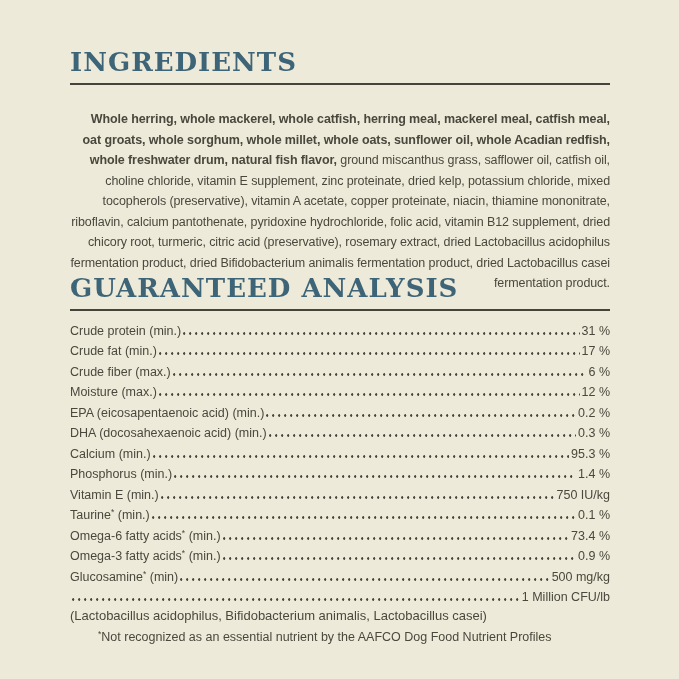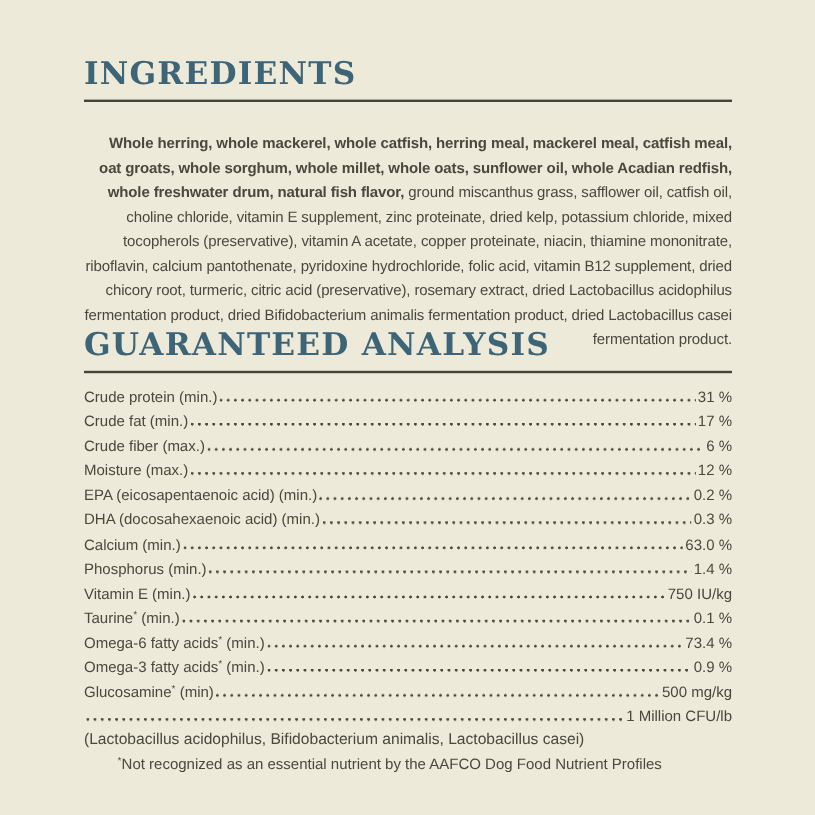--- a/index.html
+++ b/index.html
@@ -83,21 +83,21 @@
 
         <div class="ga-row">
           <span class="ga-label"><span>DHA (docosahexaenoic acid)</span><sup class="star"></sup><span> (min.)</span></span>
           <span class="leader"></span>
           <span class="ga-value">0.3 %</span>
         </div>
 
         <div class="ga-row">
           <span class="ga-label"><span>Calcium</span><sup class="star"></sup><span> (min.)</span></span>
           <span class="leader"></span>
-          <span class="ga-value">63.0 %</span>
+          <span class="ga-value">95.3 %</span>
         </div>
 
         <div class="ga-row">
           <span class="ga-label"><span>Phosphorus</span><sup class="star"></sup><span> (min.)</span></span>
           <span class="leader"></span>
           <span class="ga-value">1.4 %</span>
         </div>
 
         <div class="ga-row">
           <span class="ga-label"><span>Vitamin E</span><sup class="star"></sup><span> (min.)</span></span>

